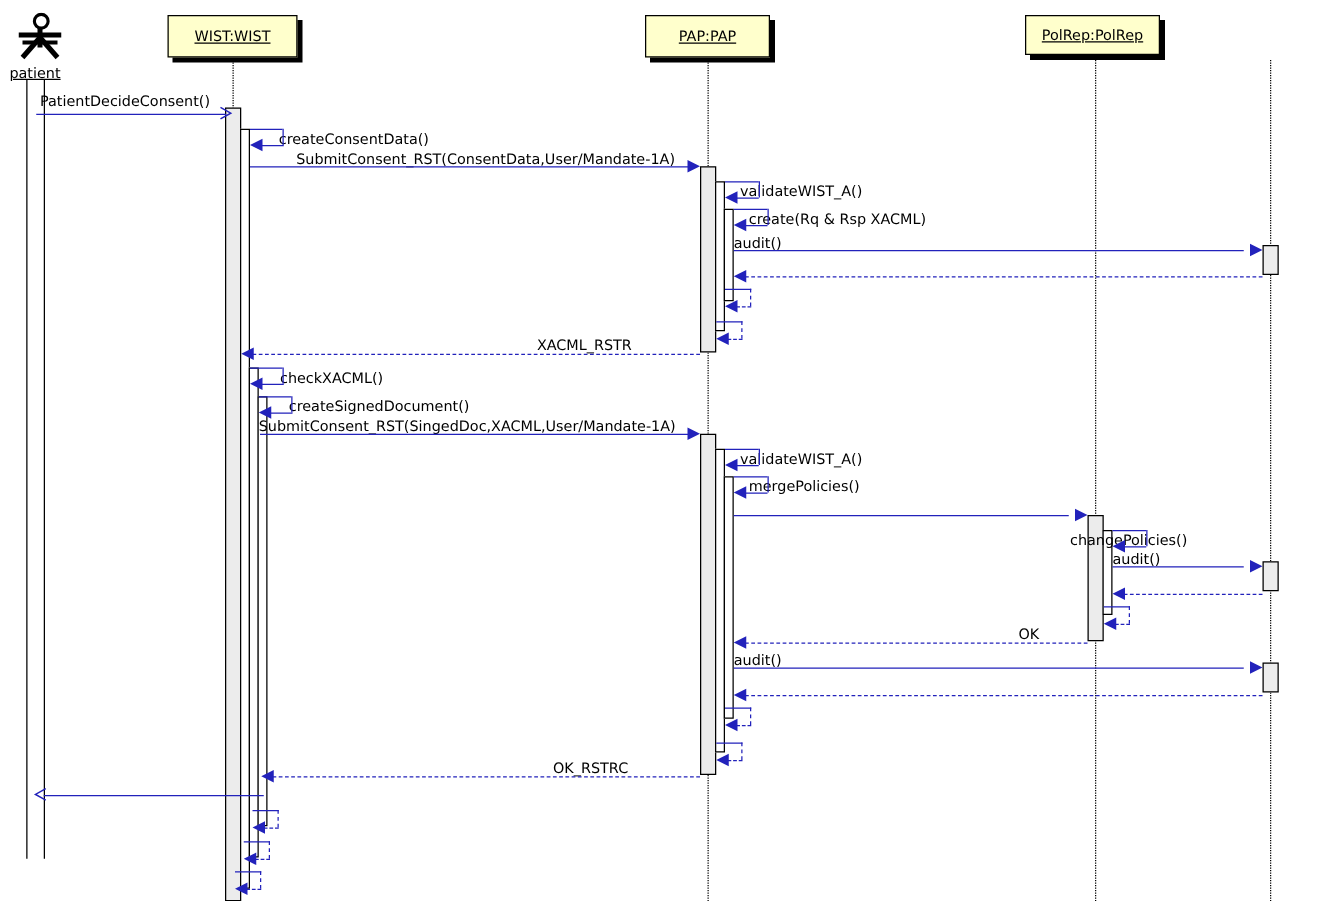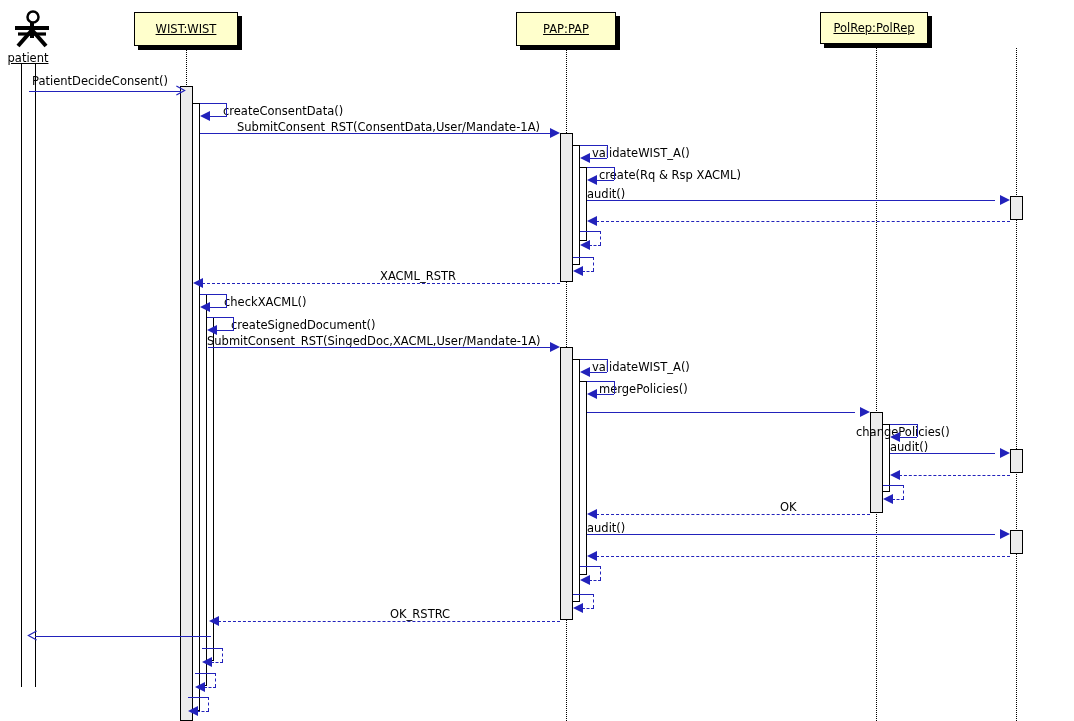--- a/index.html
+++ b/index.html
@@ -109,21 +109,21 @@
     position: absolute;
     width: 11px; height: 11px;
   }
   .msg-label {
     position: absolute;
     font-size: 11.5px;
     color: #000000;
     white-space: nowrap;
   }
   .msg-label.right-align {
-    text-align: left;
+    text-align: center;
   }
 </style>
 </head>
 <body>
 
 <div id="canvas">
 
   <div class="actor" style="left:6px; top:10px;">
     <svg width="46" height="44" viewBox="0 0 46 44">
       <circle cx="27" cy="7" r="5.5" fill="#ffffff" stroke="#000000" stroke-width="2.5"></circle>

